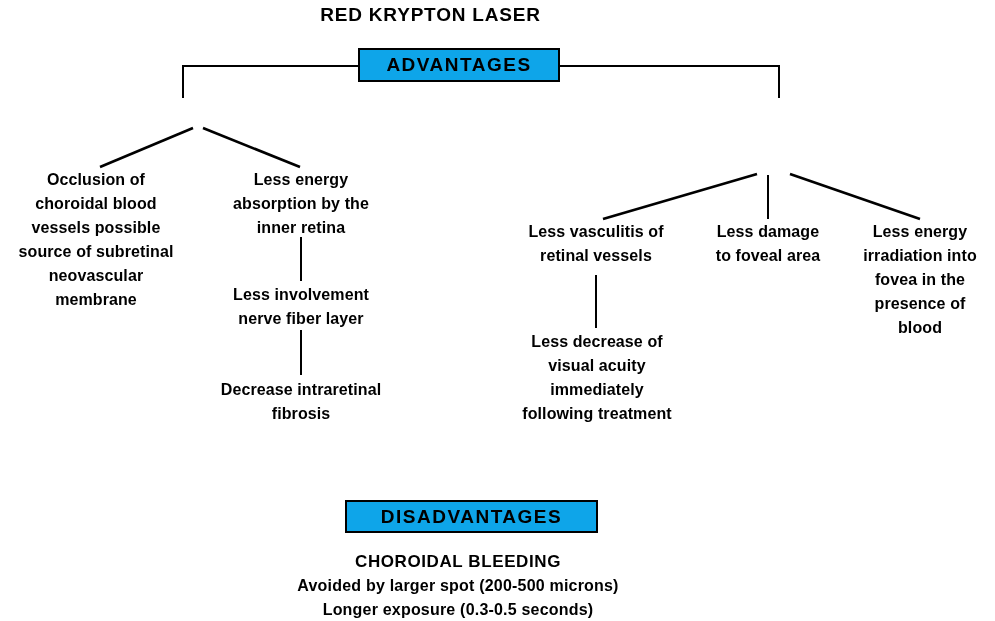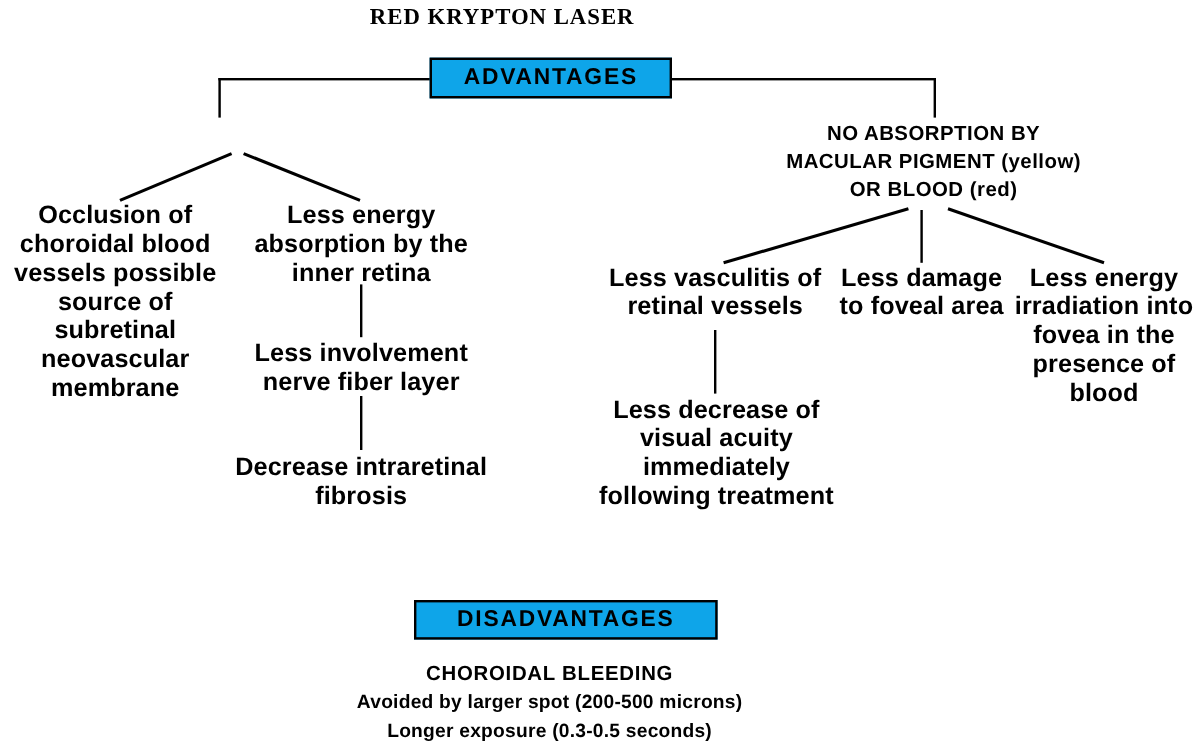--- a/index.html
+++ b/index.html
@@ -45,21 +45,21 @@
     align-items: center;
     justify-content: center;
     font-weight: bold;
     font-size: 19px;
     letter-spacing: 1.5px;
     background: #0ea5e9;
     z-index: 3;
   }
   
   .leaf {
-    font-size: 21px;
+    font-size: 16px;
     line-height: 24px;
   }
   .footer-head {
     font-size: 17px;
     letter-spacing: 0.6px;
     line-height: 24px;
   }
   .footer-line {
     font-size: 16px;
     line-height: 24px;
@@ -86,36 +86,33 @@
     height: 621px;
     z-index: 1;
     pointer-events: none;
   }
 </style>
 </head>
 <body>
 
 <div id="page">
 
-  <div class="node title" style="left:0; top:4px; width:837px;font-family:Liberation Serif, serif;">RED KRYPTON LASER</div>
+  <div class="node title" style="left:12px; top:4px; width:837px;">RED KRYPTON LASER</div>
 
   <div class="hline" style="left:182px; top:65px; width:178px;"></div>
 
   <div class="hline" style="left:558px; top:65px; width:222px;"></div>
 
   <div class="vline" style="left:182px; top:65px; height:33px;"></div>
 
   <div class="vline" style="left:778px; top:65px; height:33px;"></div>
 
   <div class="boxed" style="left:358px; top:48px; width:202px; height:34px;">ADVANTAGES</div>
 
 
-  <div class="node level1" style="left:598px; top:100px; width:360px;">NO ABSORPTION BY
-MACULAR PIGMENT (yellow)
-OR BLOOD (red)</div>
 
   <svg class="diag" viewBox="0 0 995 621">
 
     <line x1="193" y1="128" x2="100" y2="167" stroke="#000" stroke-width="2.6"></line>
     <line x1="203" y1="128" x2="300" y2="167" stroke="#000" stroke-width="2.6"></line>
 
     <line x1="757" y1="174" x2="603" y2="219" stroke="#000" stroke-width="2.6"></line>
     <line x1="790" y1="174" x2="920" y2="219" stroke="#000" stroke-width="2.6"></line>
   </svg>
 

